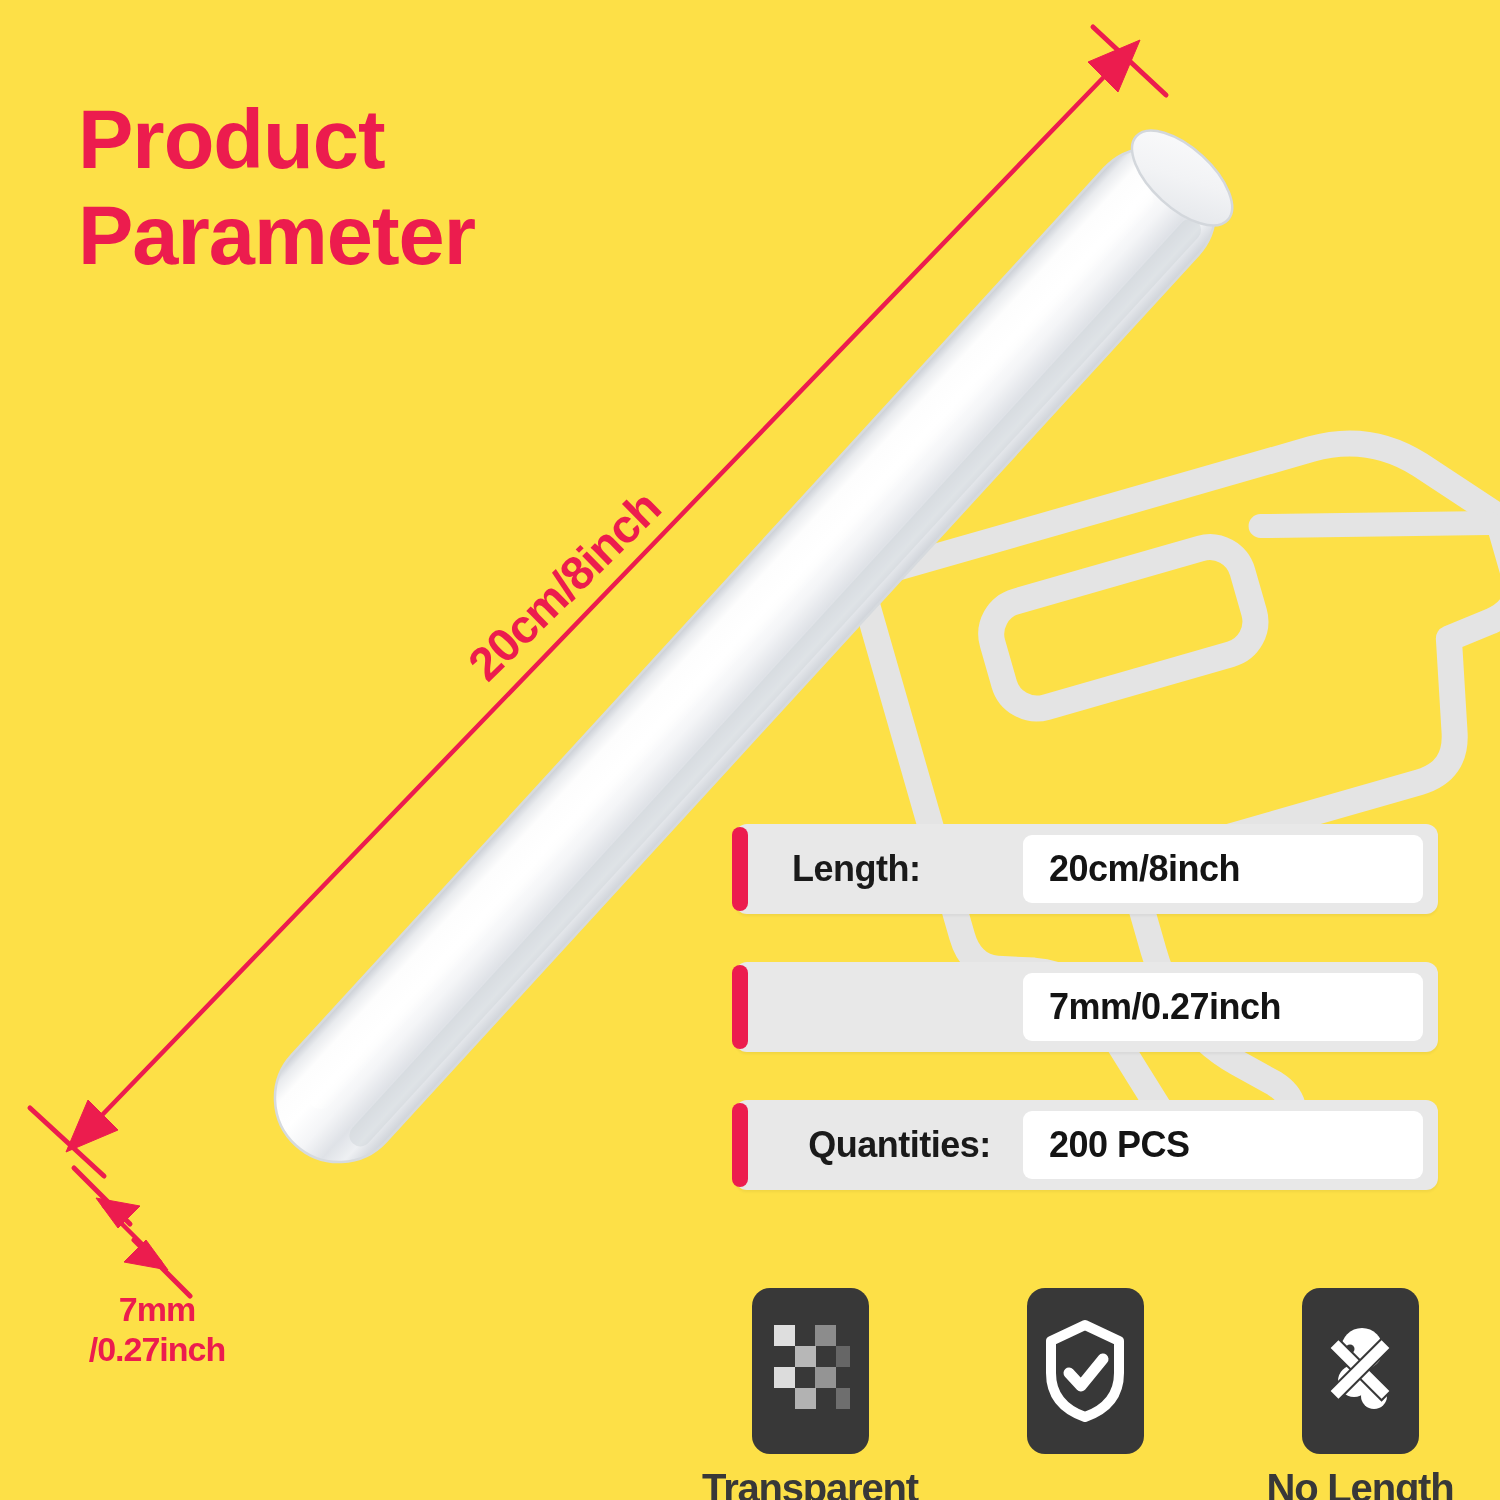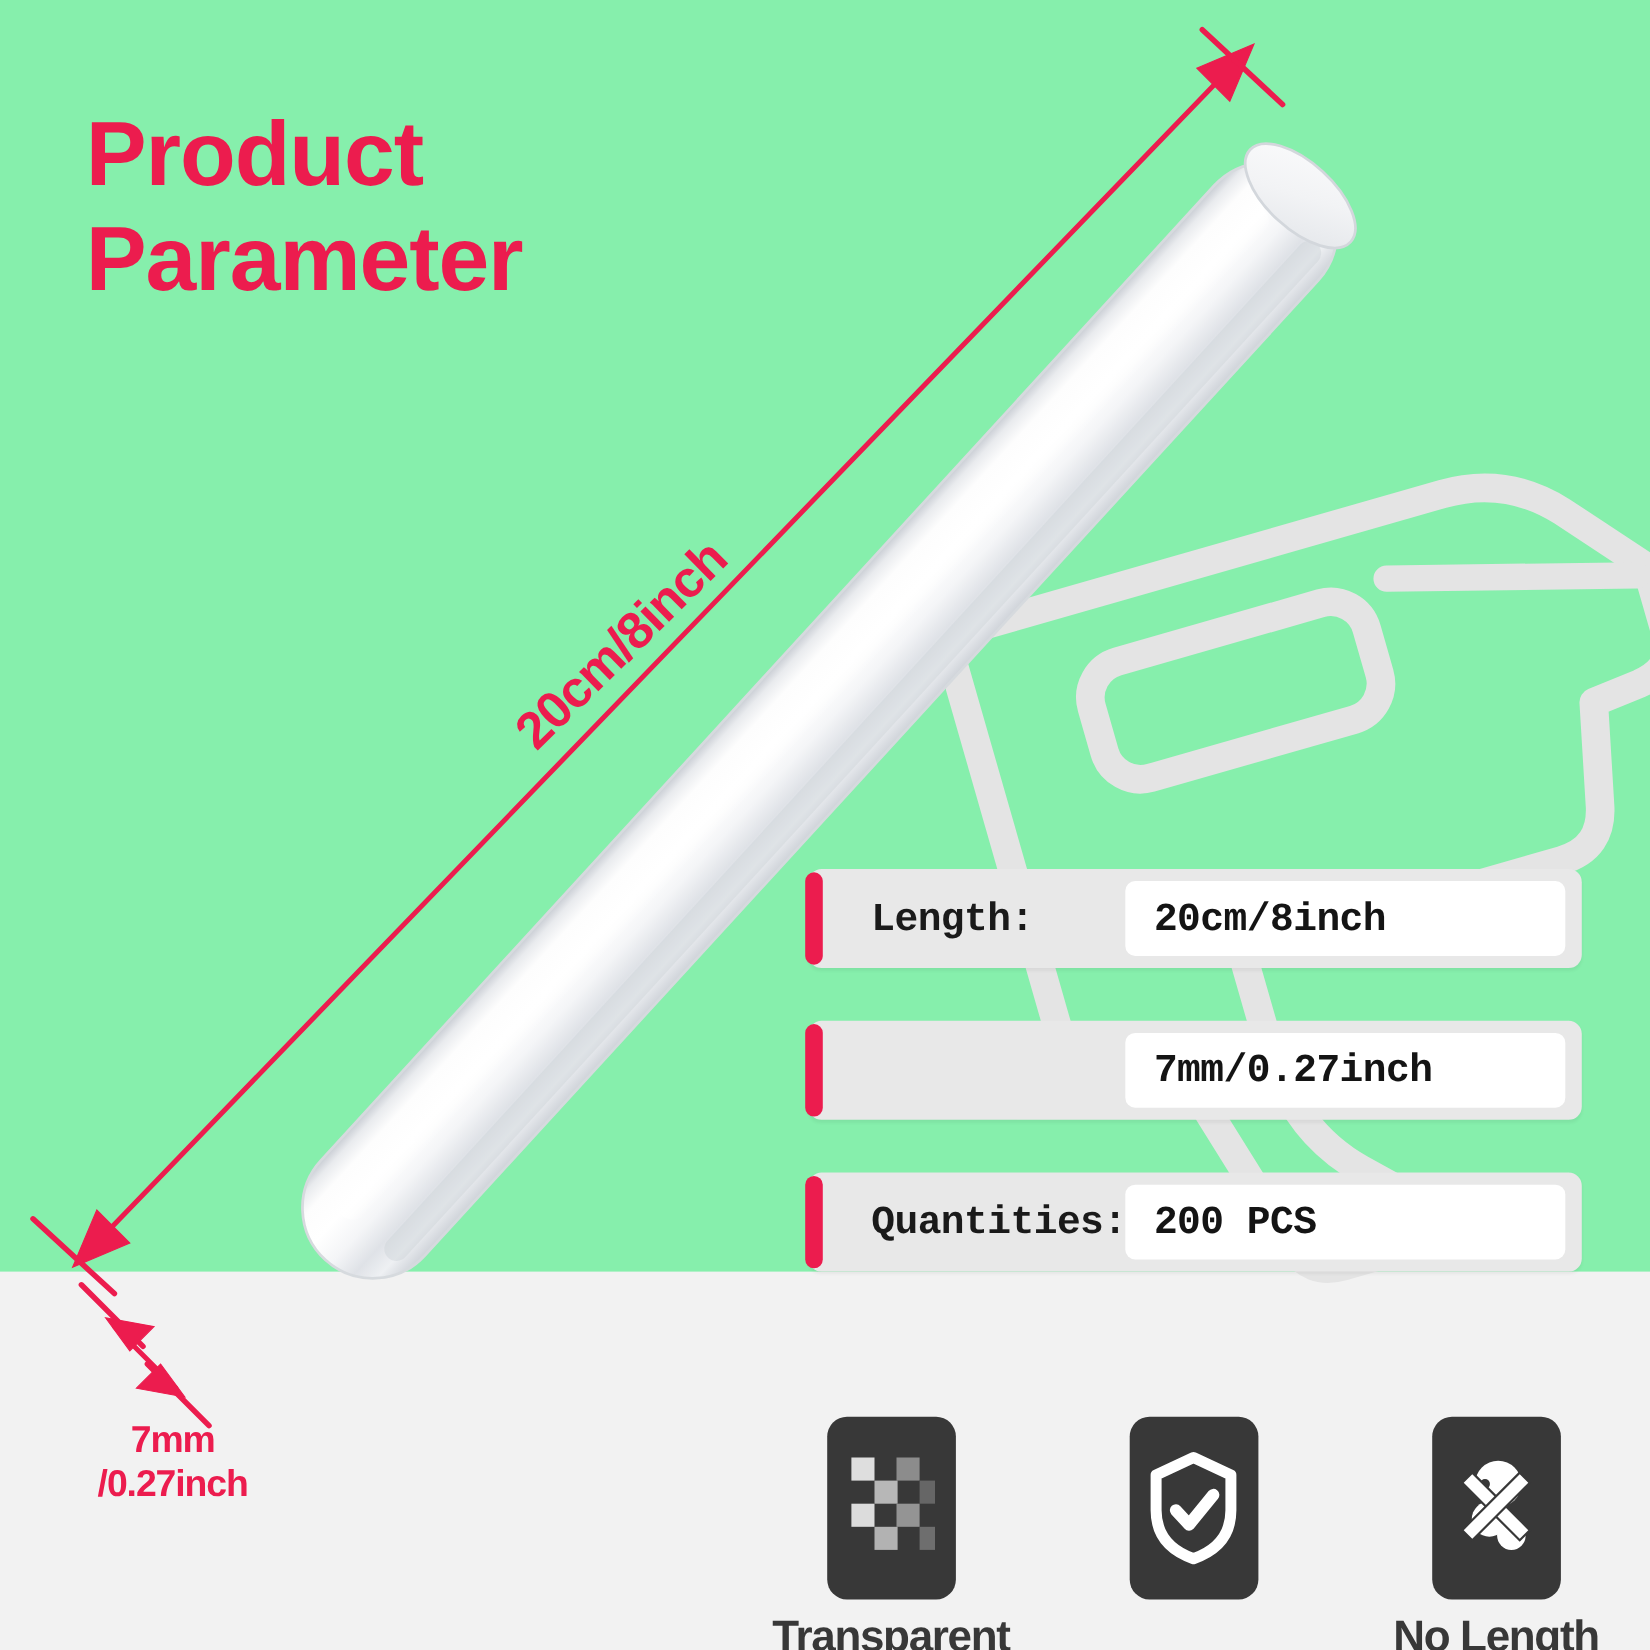--- a/index.html
+++ b/index.html
@@ -4,22 +4,22 @@
 <style>
   * { margin:0; padding:0; box-sizing:border-box; }
   html, body {
     width:1500px; height:1500px;
     background:#f2f2f2;
     font-family:"Liberation Sans", sans-serif;
     overflow:hidden;
   }
   #stage {
     position:relative;
-    width:1500px; height:1156px;
-    background:#86efac;
+    width:1500px; height:1500px;
+    background:#fde047;
   }
 
   
   .watermark {
     position:absolute;
     left:860px; top:370px;
     width:700px; height:830px;
     opacity:1;
     pointer-events:none;
   }
@@ -70,35 +70,34 @@
     line-height:1.17;
     color:#ec1c4e;
     text-align:center;
     letter-spacing:-1px;
   }
   .dia-label span { display:block; }
 
   
   .specs {
     position:absolute;
-    left:735px; top:790px;
+    left:735px; top:824px;
     width:703px;
-    font-family:Liberation Mono, monospace;
   }
   .spec-row {
     position:relative;
     height:90px;
     margin-bottom:48px;
     background:#e8e8e8;
     border-radius:12px;
     display:flex;
     align-items:center;
     box-shadow:0 2px 3px rgba(0,0,0,0.05);
   }
-  .spec-row:last-child { margin-bottom:0; }
+  .spec-row:last-child { margin-bottom:0;text-align:center; }
   .spec-bar {
     position:absolute;
     left:-3px; top:3px;
     width:16px; height:84px;
     background:#ec1c4e;
     border-radius:8px;
   }
   .spec-label {
     margin-left:57px;
     width:215px;

